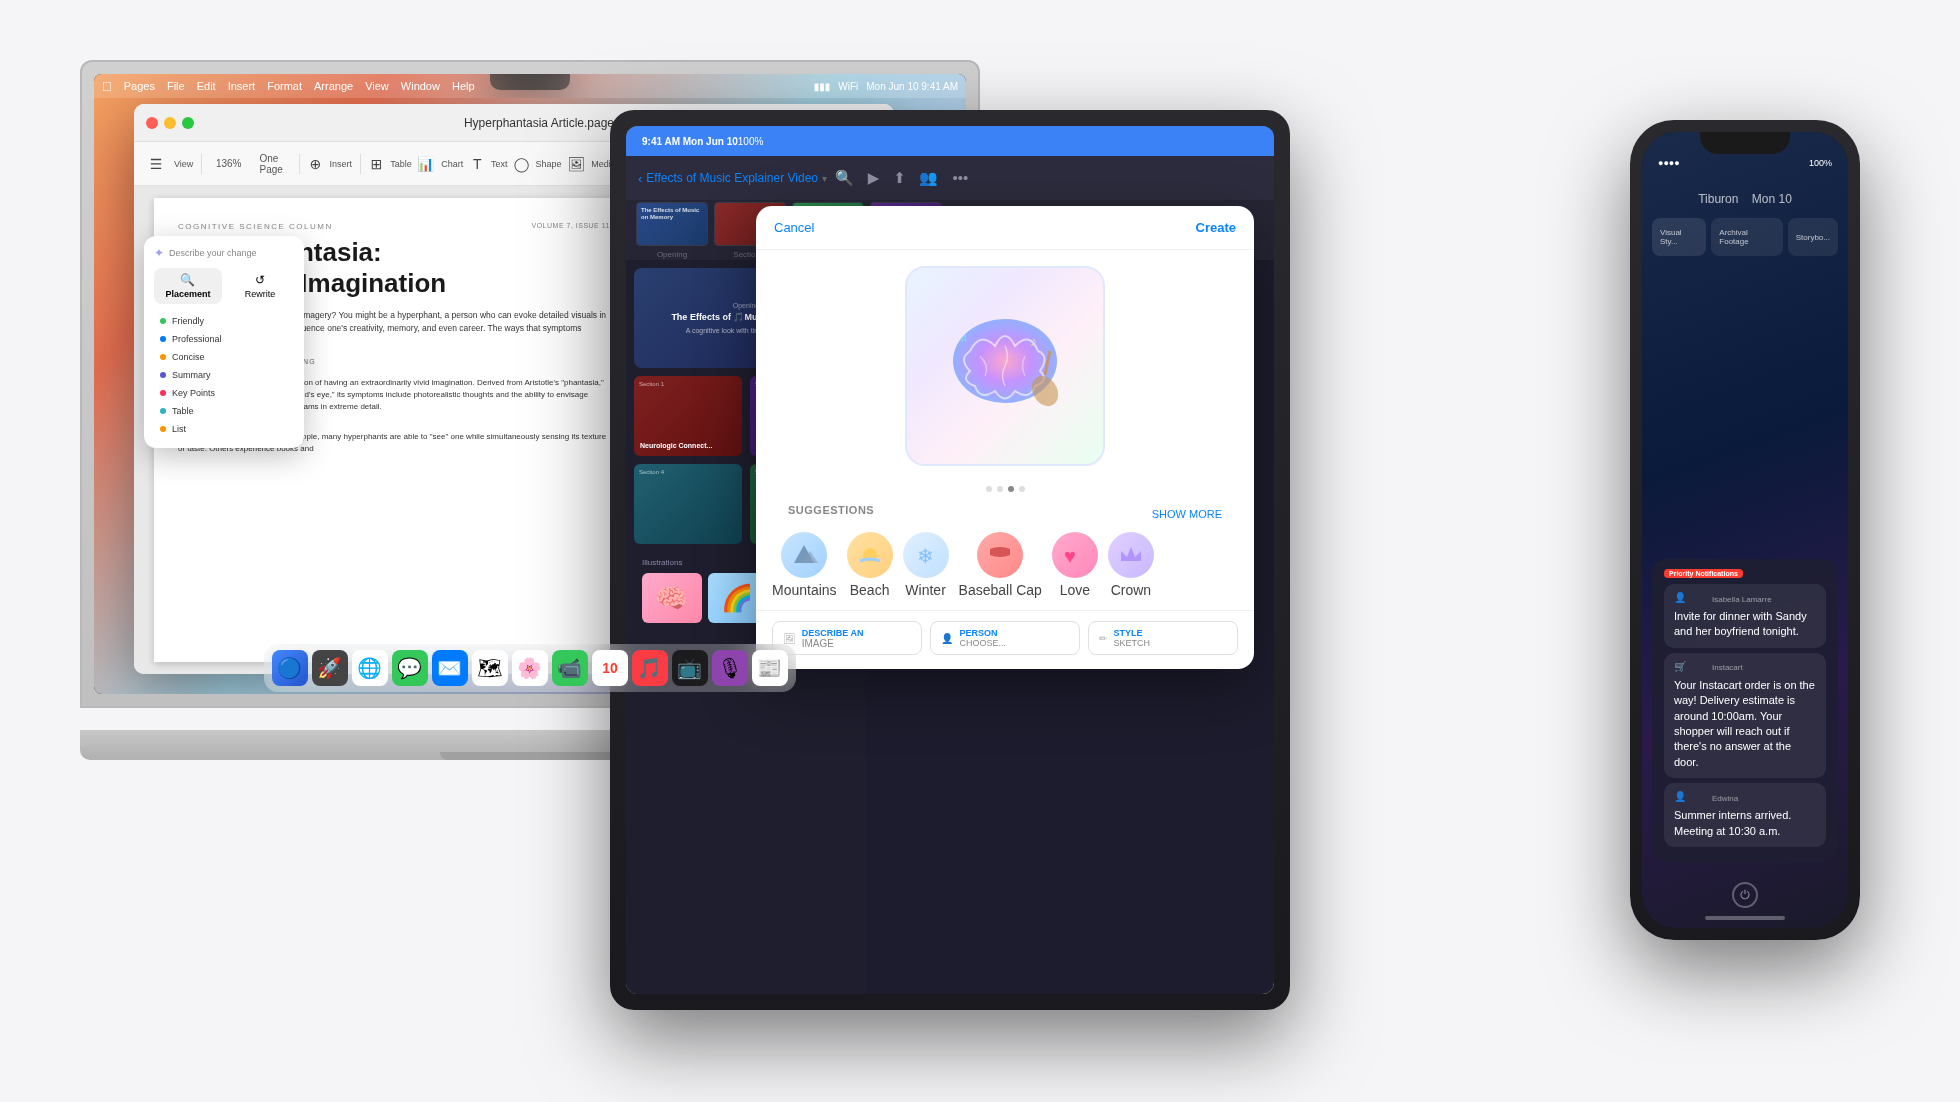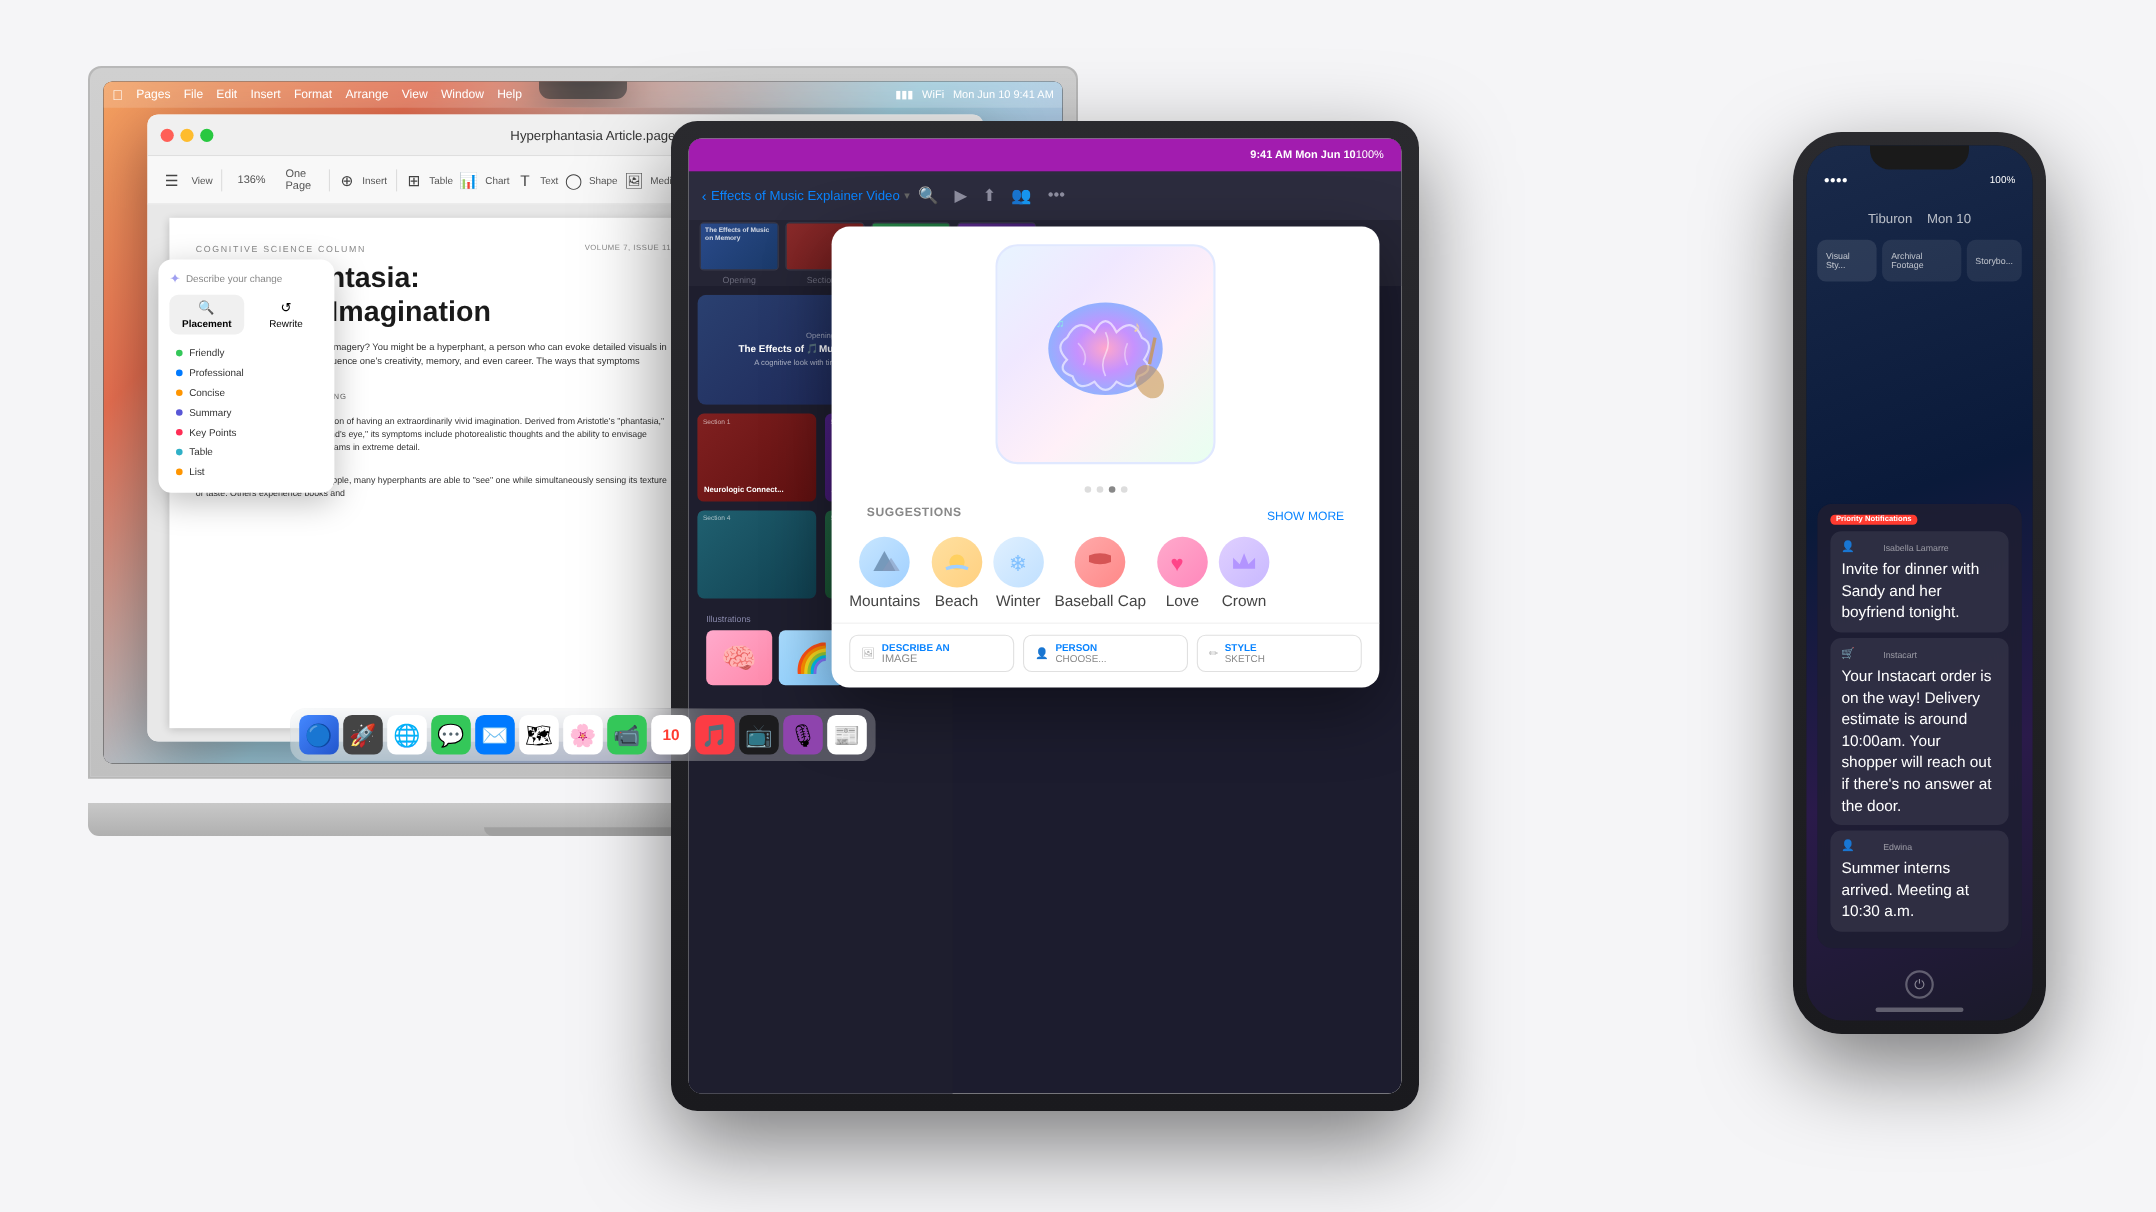--- a/index.html
+++ b/index.html
@@ -959,21 +959,21 @@
       font-size: 10px;
     }
 
     .notif-app-name {
       font-size: 8px;
       color: rgba(255,255,255,0.5);
       padding-left: 19px;
     }
 
     .notif-text {
-      font-size: 14px;
+      font-size: 11px;
       color: white;
       line-height: 1.4;
     }
 
     
     .iphone-home-indicator {
       position: absolute;
       bottom: 8px;
       left: 50%;
       transform: translateX(-50%);
@@ -1200,21 +1200,21 @@
       </div>
     </div>
     <div class="macbook-body"></div>
   </div>
 
   <div class="ipad">
     <div class="ipad-body">
       <div class="ipad-screen">
         <div class="keynote-app">
 
-          <div style="height:30px;background:#a21caf;display:flex;align-items:center;padding:0 16px;justify-content:flex-end;">
+          <div style="height:30px;background:#3b82f6;display:flex;align-items:center;padding:0 16px;justify-content:flex-start;">
             <span style="font-size:10px;color:white;font-weight:600;">9:41 AM  Mon Jun 10</span>
             <div style="display:flex;gap:8px;align-items:center;">
               <span style="font-size:10px;color:white;">100%</span>
             </div>
           </div>
 
           <div class="keynote-toolbar">
             <div class="keynote-back">
               <span>‹</span>
               <span style="font-size:12px;">Effects of Music Explainer Video</span>
@@ -1286,20 +1286,25 @@
                 <span>Illustrations</span>
                 <div class="slide-illus-row">
                   <div class="illus-item illus-brain" style="display:flex;align-items:center;justify-content:center;font-size:26px;">🧠</div>
                   <div class="illus-item illus-rainbow" style="display:flex;align-items:center;justify-content:center;font-size:26px;">🌈</div>
                 </div>
               </div>
             </div>
           </div>
 
           <div class="image-gen-dialog">
+            <div class="dialog-header">
+              <span class="dialog-cancel">Cancel</span>
+              <span class="dialog-title"></span>
+              <span class="dialog-create">Create</span>
+            </div>
 
             <div class="dialog-preview">
               <div class="preview-image">
 
                 <svg class="brain-svg" viewBox="0 0 150 150">
                   <defs>
                     <radialGradient id="brainGrad" cx="50%" cy="50%" r="50%">
                       <stop offset="0%" style="stop-color:#ff9ec7"></stop>
                       <stop offset="50%" style="stop-color:#c088ff"></stop>
                       <stop offset="100%" style="stop-color:#88aaff"></stop>

